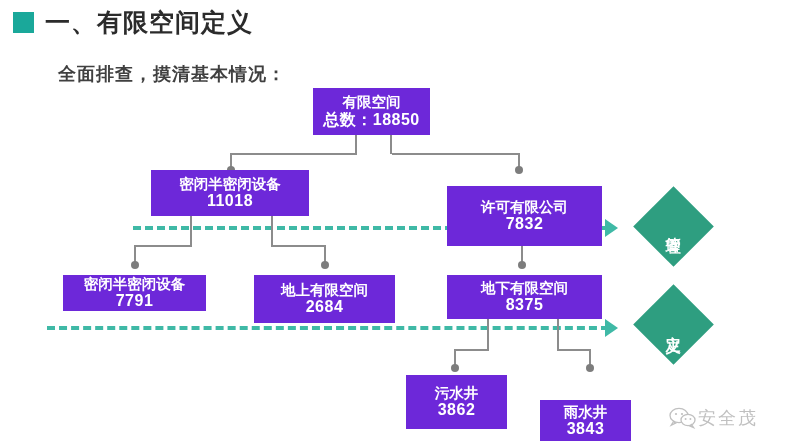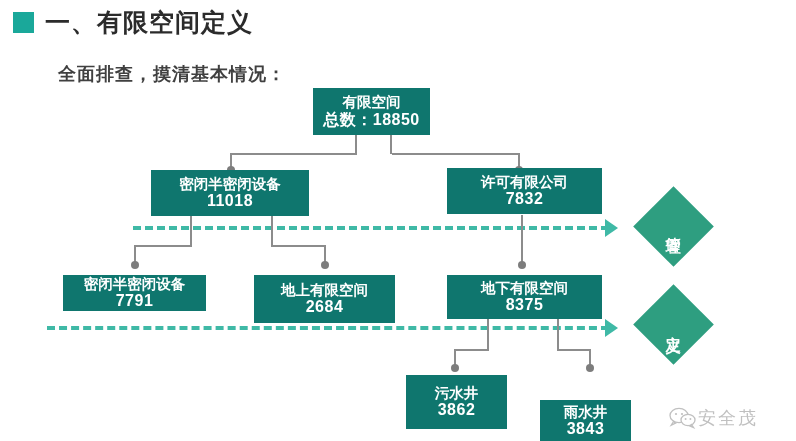--- a/index.html
+++ b/index.html
@@ -47,21 +47,21 @@
     font-size: 18px;
     font-weight: bold;
     color: #404040;
     letter-spacing: 1px;
     white-space: nowrap;
   }
 
   
   .node {
     position: absolute;
-    background: #0f766e;
+    background: #6d28d9;
     color: #ffffff;
     text-align: center;
     display: flex;
     flex-direction: column;
     align-items: center;
     justify-content: center;
     line-height: 1.12;
     box-sizing: border-box;
   }
   .node .n-label {
@@ -193,21 +193,21 @@
   <div class="node" style="left:313px; top:88px; width:117px; height:47px;">
     <div class="n-label">有限空间</div>
     <div class="n-value">总数：18850</div>
   </div>
 
   <div class="node" style="left:151px; top:170px; width:158px; height:46px;">
     <div class="n-label">密闭半密闭设备</div>
     <div class="n-value">11018</div>
   </div>
 
-  <div class="node" style="left:447px; top:168px; width:155px; height:46px;align-items:center;">
+  <div class="node" style="left:447px; top:186px; width:155px; height:60px;align-items:center;">
     <div class="n-label">许可有限公司</div>
     <div class="n-value">7832</div>
   </div>
 
   <div class="node" style="left:63px; top:275px; width:143px; height:36px;justify-content:center;">
     <div class="n-label">密闭半密闭设备</div>
     <div class="n-value">7791</div>
   </div>
 
   <div class="node" style="left:254px; top:275px; width:141px; height:48px;">

